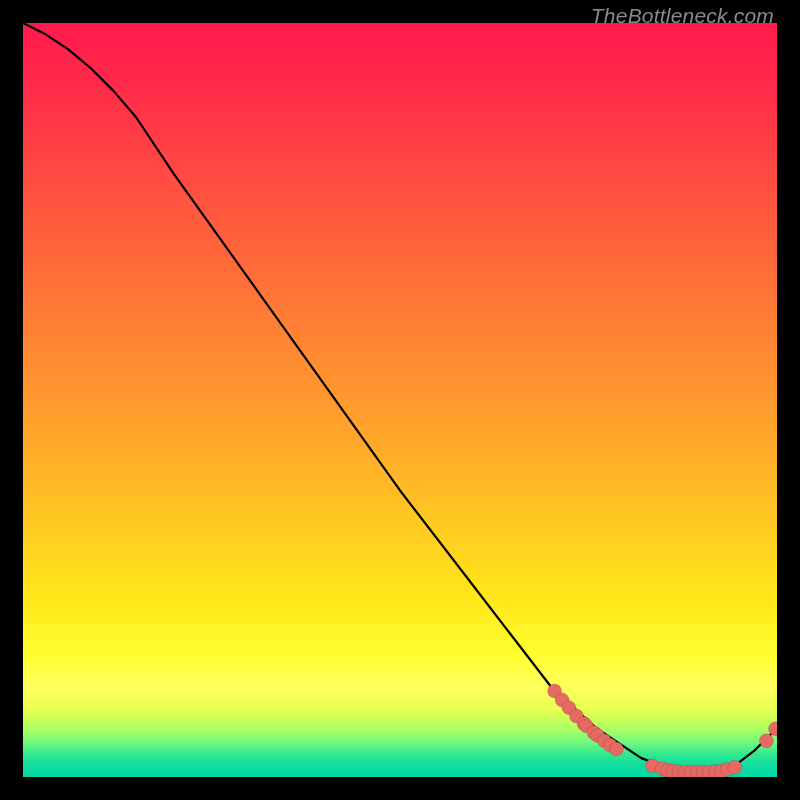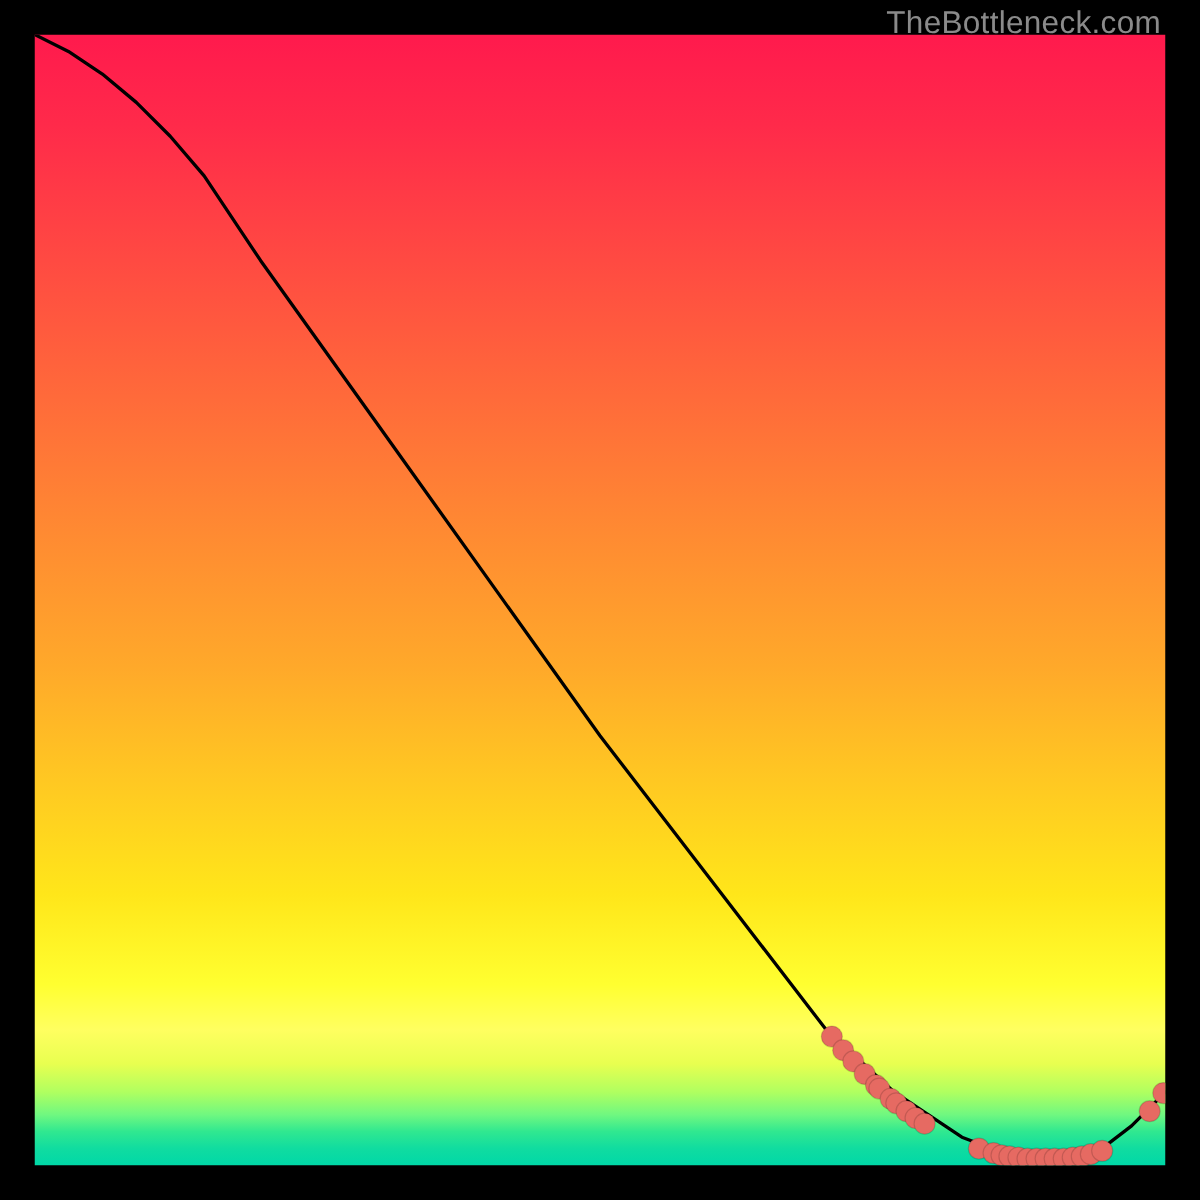--- a/index.html
+++ b/index.html
@@ -9,20 +9,21 @@
     height: 800px;
     background: #000;
     overflow: hidden;
     font-family: Arial, Helvetica, sans-serif;
   }
   .stage {
     position: relative;
     width: 800px;
     height: 800px;
     background: #000;
+    font-style: italic;
   }
   .plot {
     position: absolute;
     left: 23px;
     top: 23px;
     width: 754px;
     height: 754px;
     overflow: hidden;
   }
   

